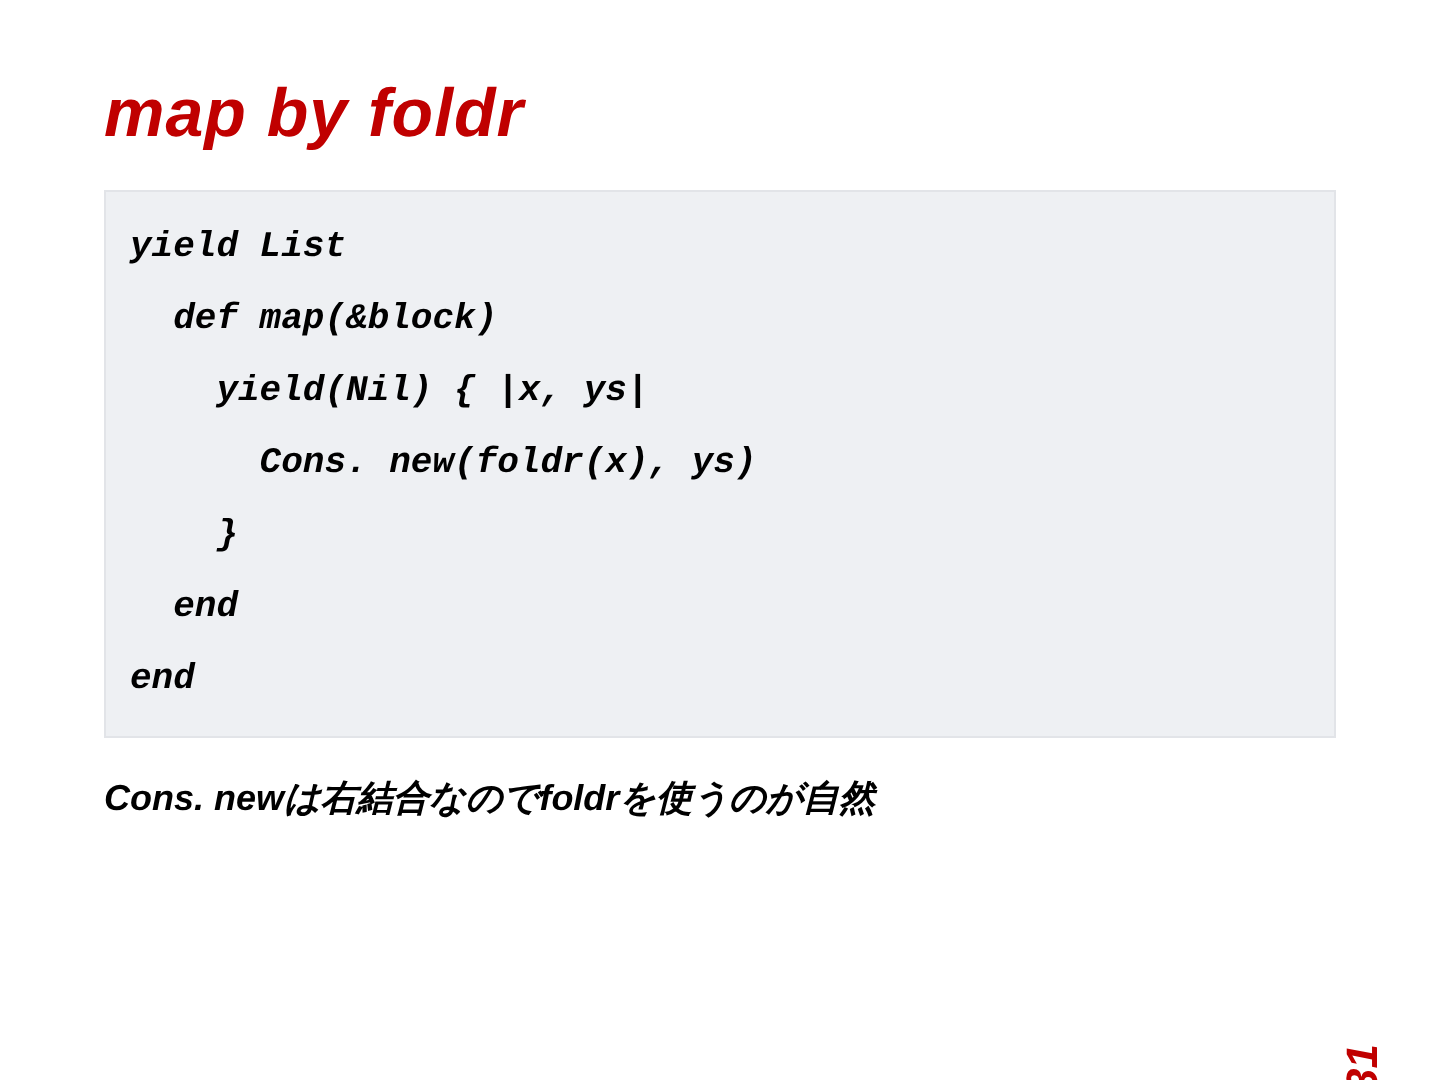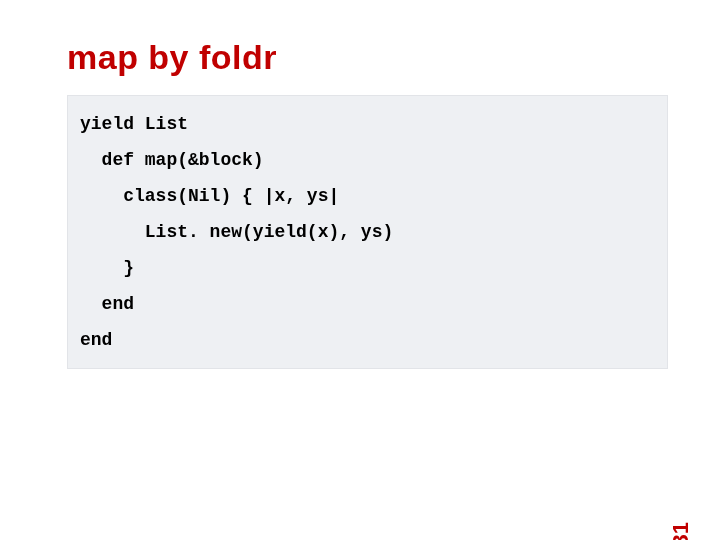--- a/index.html
+++ b/index.html
@@ -1,31 +1,32 @@
 <!DOCTYPE html>
 <html><head>
 <meta charset="utf-8">
 <style>
   * { margin: 0; padding: 0; box-sizing: border-box; }
   html, body { width: 720px; height: 540px; background: #fff; font-family: Arial, "Helvetica Neue", sans-serif; }
-  .slide { position: relative; width: 720px; height: 540px; padding: 38px 52px 0 67px; }
+  .slide { position: relative; width: 720px; height: 540px; padding: 38px 52px 0 52px; font-style: italic; }
   .title { font-size: 34px; font-weight: 900; color: #c00000; letter-spacing: 0.5px; margin-bottom: 18px; }
   .codebox { background: #eef0f3; border: 1px solid #e2e4e8; padding: 10px 12px 10px 12px; font-family: "Courier New", Courier, monospace; font-size: 18px; font-weight: bold; color: #000; line-height: 2.0; white-space: pre; overflow: hidden; }
   .note { margin-top: 18px; font-size: 18px; font-weight: 700; color: #000; }
   .pagenum { position: absolute; right: 26px; bottom: 18px; font-size: 22px; font-weight: 900; color: #c00000; transform: rotate(-90deg); transform-origin: right bottom; }
 </style>
 </head>
 <body>
 
 <div class="slide">
   <h1 class="title">map by foldr</h1>
 
   <div class="codebox"><span>yield List</span>
 <span>  def map(&amp;block)</span>
-<span>    class(Nil) { |x, ys|</span>
-<span>      List. new(yield(x), ys)</span>
+<span>    yield(Nil) { |x, ys|</span>
+<span>      Cons. new(foldr(x), ys)</span>
 <span>    }</span>
 <span>  end</span>
 <span>end</span></div>
 
+  <p class="note">Cons. newは右結合なのでfoldrを使うのが自然</p>
 
   <div class="pagenum">31</div>
 </div>
 
 </body></html>

